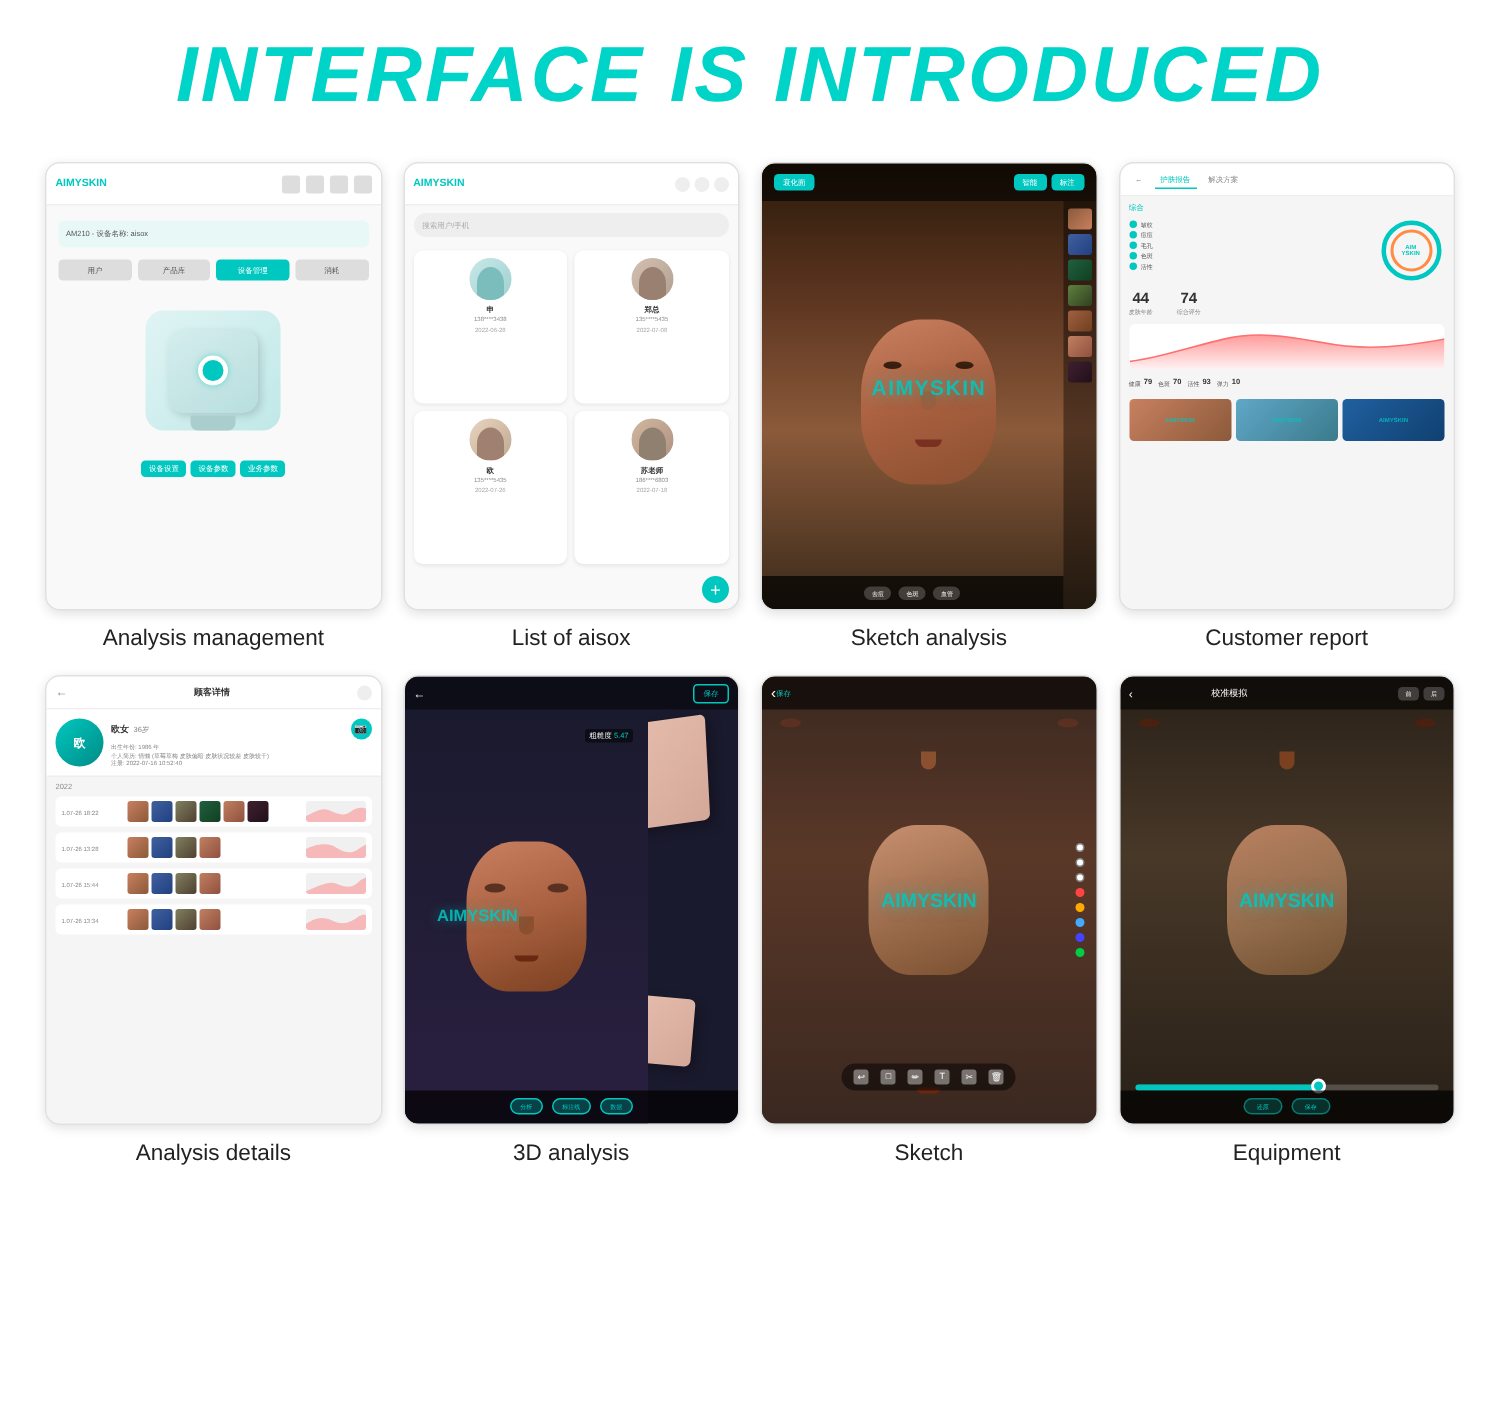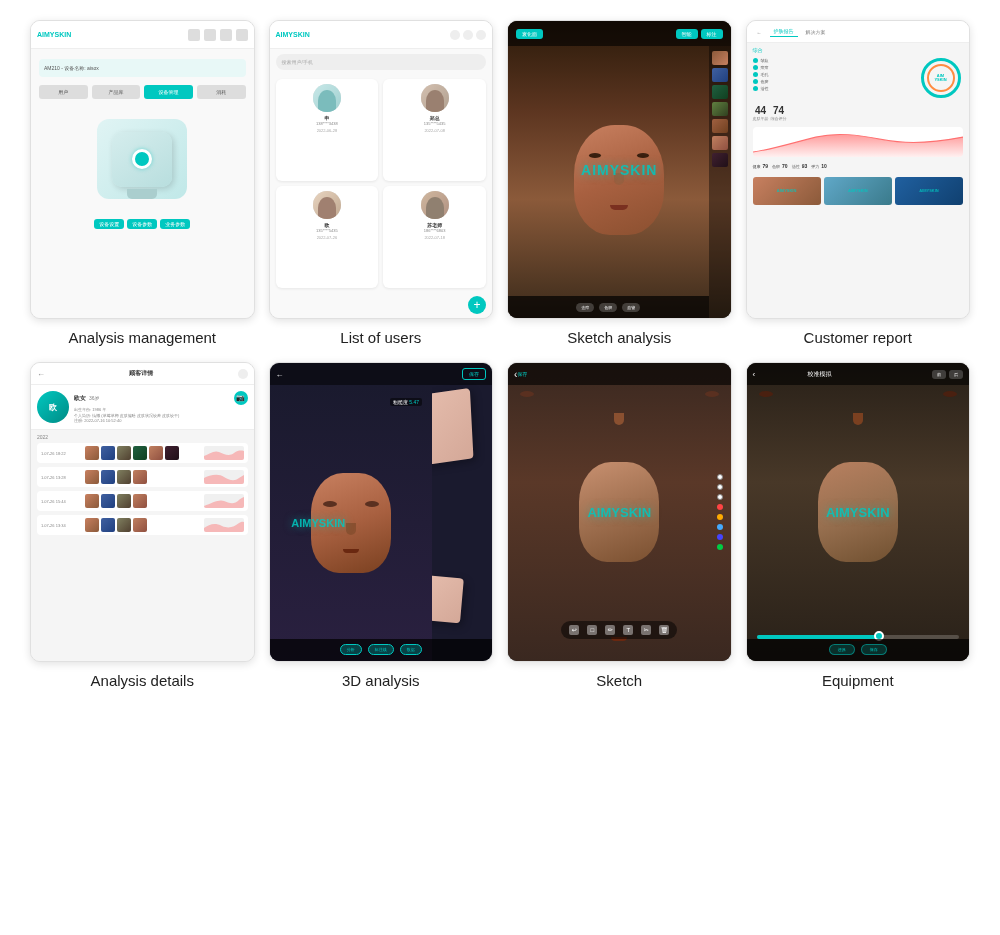--- a/index.html
+++ b/index.html
@@ -466,21 +466,21 @@
     }
     .ar-circle-brand {
       font-size: 4px;
       font-weight: bold;
       color: #00c8c0;
       text-align: center;
       line-height: 1.1;
     }
     .ar-scores {
       display: flex;
-      gap: 2px;
+      gap: 16px;
       margin-top: 4px;
     }
     .ar-score-item {
       text-align: center;
     }
     .ar-score-num {
       font-size: 10px;
       font-weight: bold;
       color: #333;
     }
@@ -967,20 +967,21 @@
       padding: 2px 8px;
       border-radius: 8px;
       border: 1px solid rgba(0,200,192,0.5);
     }
   </style>
 </head>
 <body>
 
 <div class="page-container">
 
+  <h1 class="main-title">INTERFACE IS INTRODUCED</h1>
 
   <div class="grid-container">
 
     <div class="grid-item">
       <div class="screenshot-box">
         <div class="eq-mgmt" style="height:100%;display:flex;flex-direction:column;">
           <div class="eq-top-bar">
             <span class="eq-brand">AIMYSKIN</span>
             <div class="eq-nav-icons">
               <div class="eq-nav-icon"></div>
@@ -1076,21 +1077,21 @@
               <div class="ul-date">2022-07-18</div>
             </div>
           </div>
           <div style="margin:4px 6px;display:flex;justify-content:flex-end;">
             <div style="width:18px;height:18px;background:#00c8c0;border-radius:50%;display:flex;align-items:center;justify-content:center;">
               <span style="color:#fff;font-size:12px;line-height:1;">+</span>
             </div>
           </div>
         </div>
       </div>
-      <span class="caption">List of users</span>
+      <span class="caption">List of aisox</span>
     </div>
 
     <div class="grid-item">
       <div class="screenshot-box">
         <div class="img-analysis" style="height:100%;">
           <div class="ia-top">
             <div class="ia-btn">衰化面</div>
             <div style="margin-left:auto;display:flex;gap:3px;">
               <div class="ia-btn">智能</div>
               <div class="ia-btn">标注</div>

